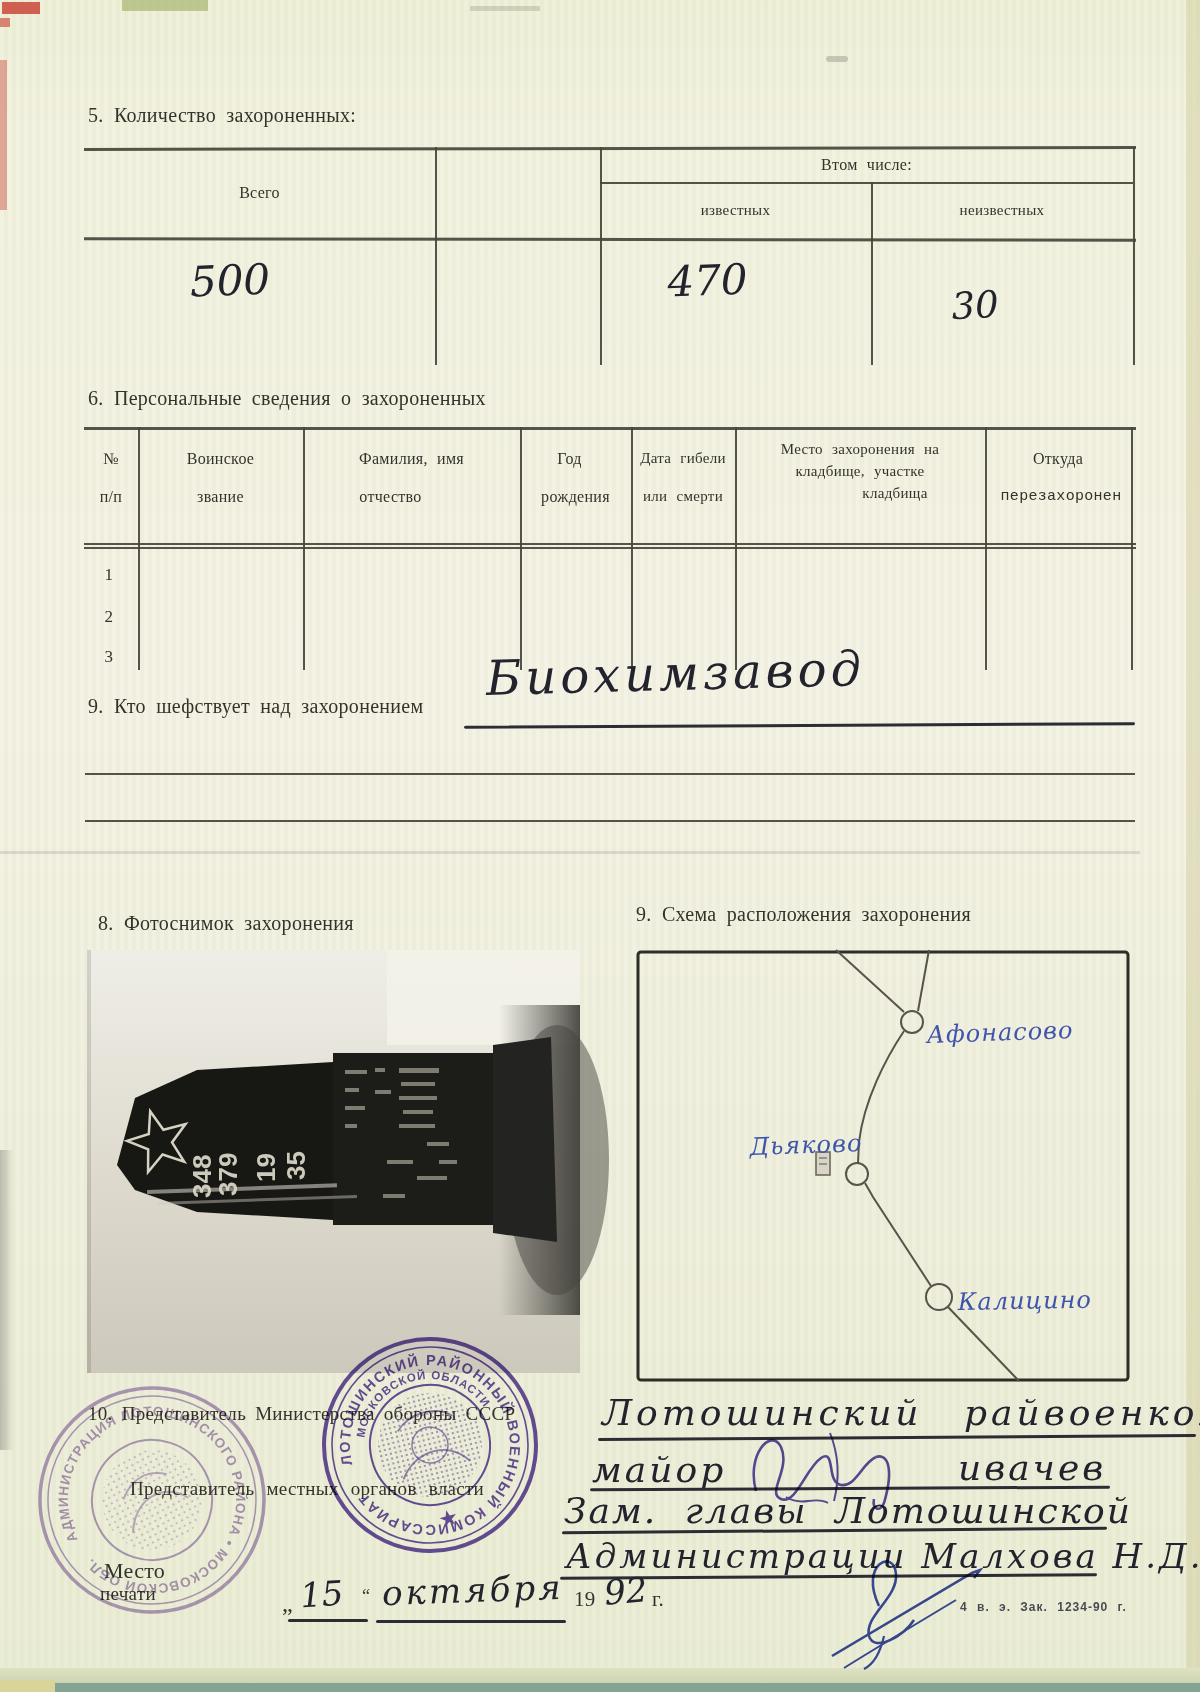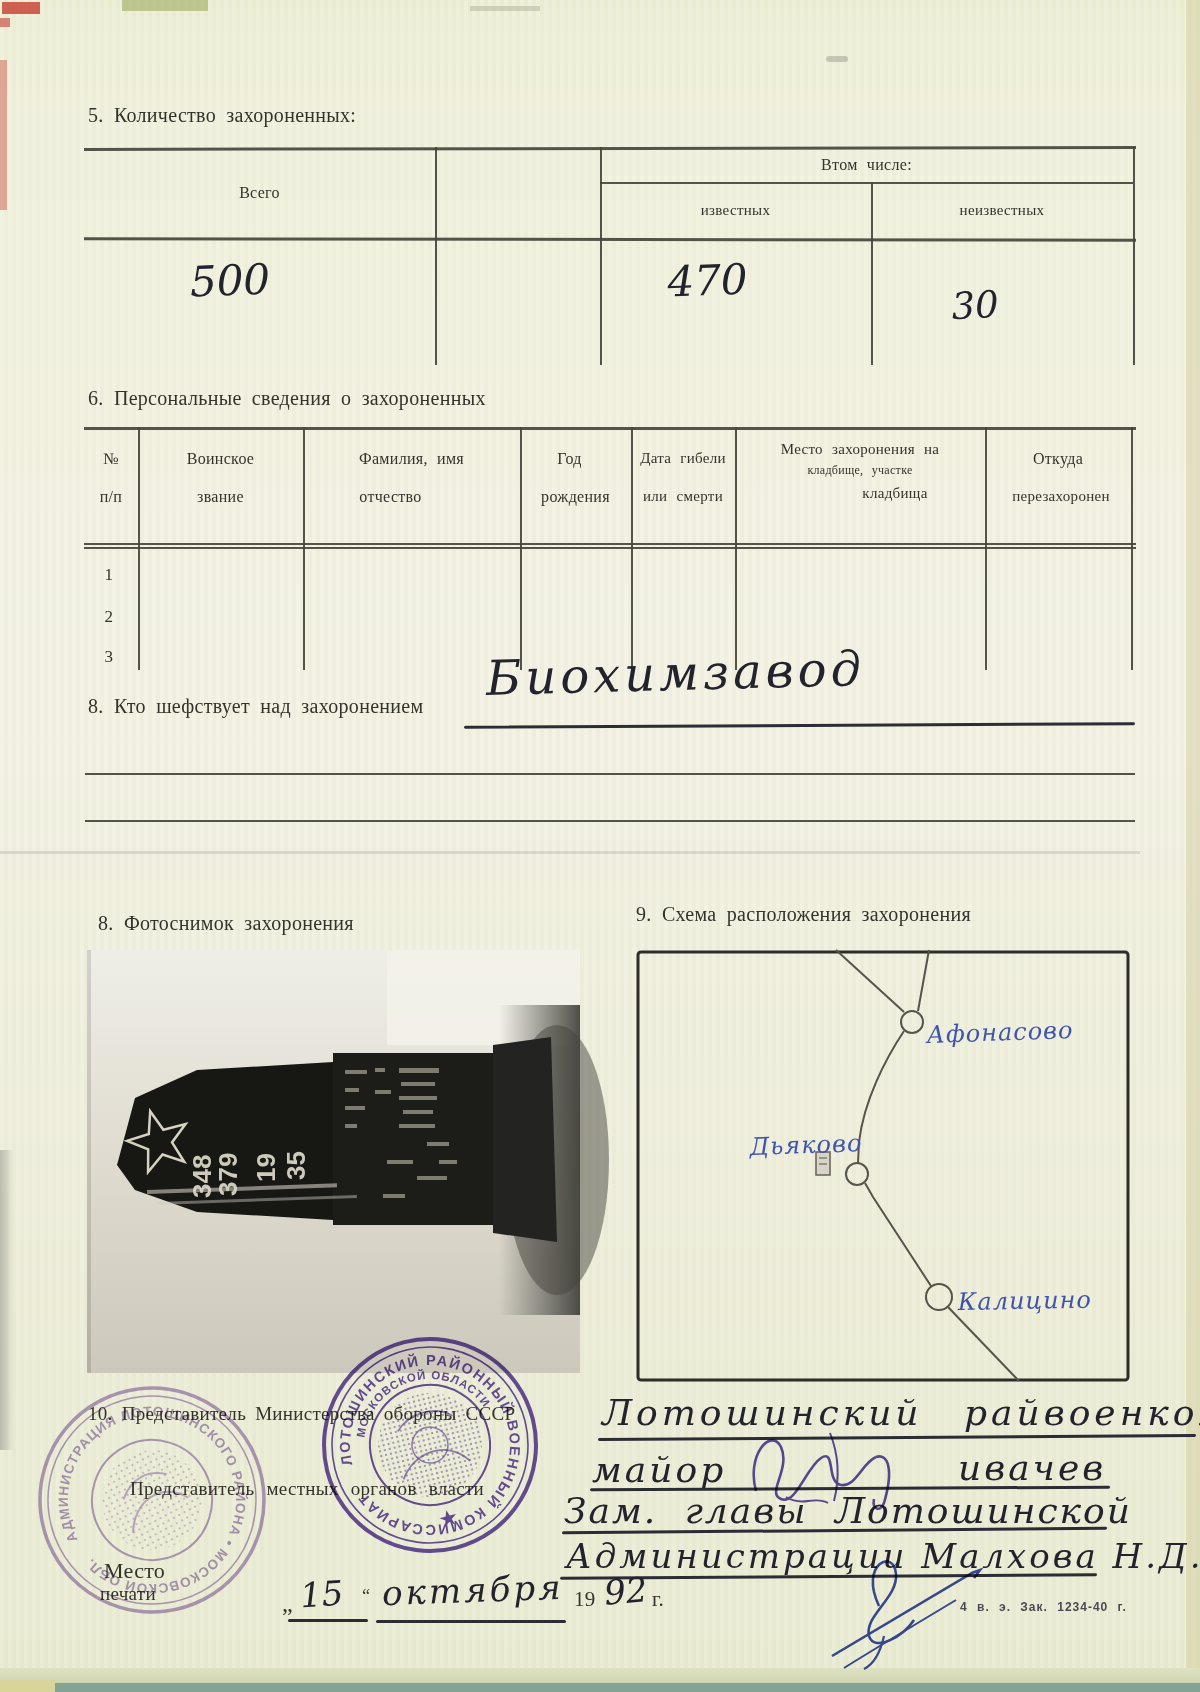--- a/index.html
+++ b/index.html
@@ -68,33 +68,33 @@
   <div class="lbl ctr" style="left:84px;top:488px;width:54px;font-size:16px;">п/п</div>
   <div class="lbl ctr" style="left:138px;top:450px;width:165px;font-size:16px;">Воинское</div>
   <div class="lbl ctr" style="left:138px;top:488px;width:165px;font-size:16px;">звание</div>
   <div class="lbl ctr" style="left:303px;top:450px;width:217px;font-size:16px;">Фамилия, имя</div>
   <div class="lbl ctr" style="left:303px;top:488px;width:175px;font-size:16px;">отчество</div>
   <div class="lbl ctr" style="left:520px;top:450px;width:99px;font-size:16px;">Год</div>
   <div class="lbl ctr" style="left:520px;top:488px;width:111px;font-size:16px;">рождения</div>
   <div class="lbl ctr" style="left:631px;top:450px;width:104px;font-size:15px;">Дата гибели</div>
   <div class="lbl ctr" style="left:631px;top:488px;width:104px;font-size:15px;">или смерти</div>
   <div class="lbl ctr" style="left:735px;top:441px;width:250px;font-size:15px;">Место захоронения на</div>
-  <div class="lbl ctr" style="left:735px;top:463px;width:250px;font-size:12px;">кладбище, участке</div>
+  <div class="lbl ctr" style="left:735px;top:463px;width:250px;font-size:15px;">кладбище, участке</div>
   <div class="lbl ctr" style="left:735px;top:485px;width:280px;font-size:15px;padding-left:40px;">кладбища</div>
   <div class="lbl ctr" style="left:985px;top:450px;width:146px;font-size:16px;">Откуда</div>
-  <div class="lbl ctr" style="left:985px;top:488px;width:152px;font-size:15px;">перезахоронен</div>
+  <div class="lbl ctr" style="left:985px;top:488px;width:152px;font-size:15px;font-family:Liberation Mono, monospace;">перезахоронен</div>
 
   <div class="rule" style="left:84px;top:543px;width:1052px;height:2px;"></div>
   <div class="rule" style="left:84px;top:547px;width:1052px;height:2px;"></div>
 
   <div class="lbl ctr" style="left:96px;top:565px;width:26px;font-size:17px;">1</div>
   <div class="lbl ctr" style="left:96px;top:607px;width:26px;font-size:17px;">2</div>
   <div class="lbl ctr" style="left:96px;top:647px;width:26px;font-size:17px;">3</div>
 
-  <div class="lbl" style="left:88px;top:695px;font-size:20px;">8. Кто шефствует над захоронением</div>
+  <div class="lbl" style="left:88px;top:695px;font-size:20px;">9. Кто шефствует над захоронением</div>
   <div class="hand" style="left:486px;top:645px;font-size:48px;letter-spacing:4px;transform:rotate(-1.5deg);">Биохимзавод</div>
   <div class="ink" style="left:464px;top:724px;width:671px;height:3px;transform:rotate(-.3deg);"></div>
   <div class="rule" style="left:85px;top:773px;width:1050px;height:2px;"></div>
   <div class="rule" style="left:85px;top:820px;width:1050px;height:2px;"></div>
 
   <div class="lbl" style="left:98px;top:912px;font-size:20px;">8. Фотоснимок захоронения</div>
   <div class="lbl" style="left:636px;top:903px;font-size:20px;">9. Схема расположения захоронения</div>
 
   <svg class="art" style="left:87px;top:950px;" width="493" height="423" viewBox="0 0 493 423">
     <defs>
@@ -253,15 +253,15 @@
 
   <svg class="stamp" style="left:824px;top:1540px;" width="170" height="130" viewBox="0 0 170 130">
     <g fill="none" stroke="#3b4da8" stroke-width="2.6">
       <path d="M55,66 C35,24 70,8 72,34 C74,58 40,76 45,96 C50,113 80,96 90,80"></path>
       <path d="M8,116 L148,33 l8,-3 -6,8"></path>
       <path d="M20,128 C52,108 92,84 132,60" stroke-width="2"></path>
       <path d="M60,96 C56,114 50,124 40,129" stroke-width="2.2"></path>
     </g>
   </svg>
 
-  <div class="lbl" style="left:960px;top:1600px;font-size:12px;font-weight:bold;color:#4a4a55;letter-spacing:1px;font-family:'Liberation Sans',sans-serif;">4 в. э. Зак. 1234-40 г.</div>
+  <div class="lbl" style="left:960px;top:1600px;font-size:12px;font-weight:bold;color:#4a4a55;letter-spacing:1px;font-family:'Liberation Sans',sans-serif;">4 в. э. Зак. 1234-90 г.</div>
 
 </div>
 
 </body></html>

